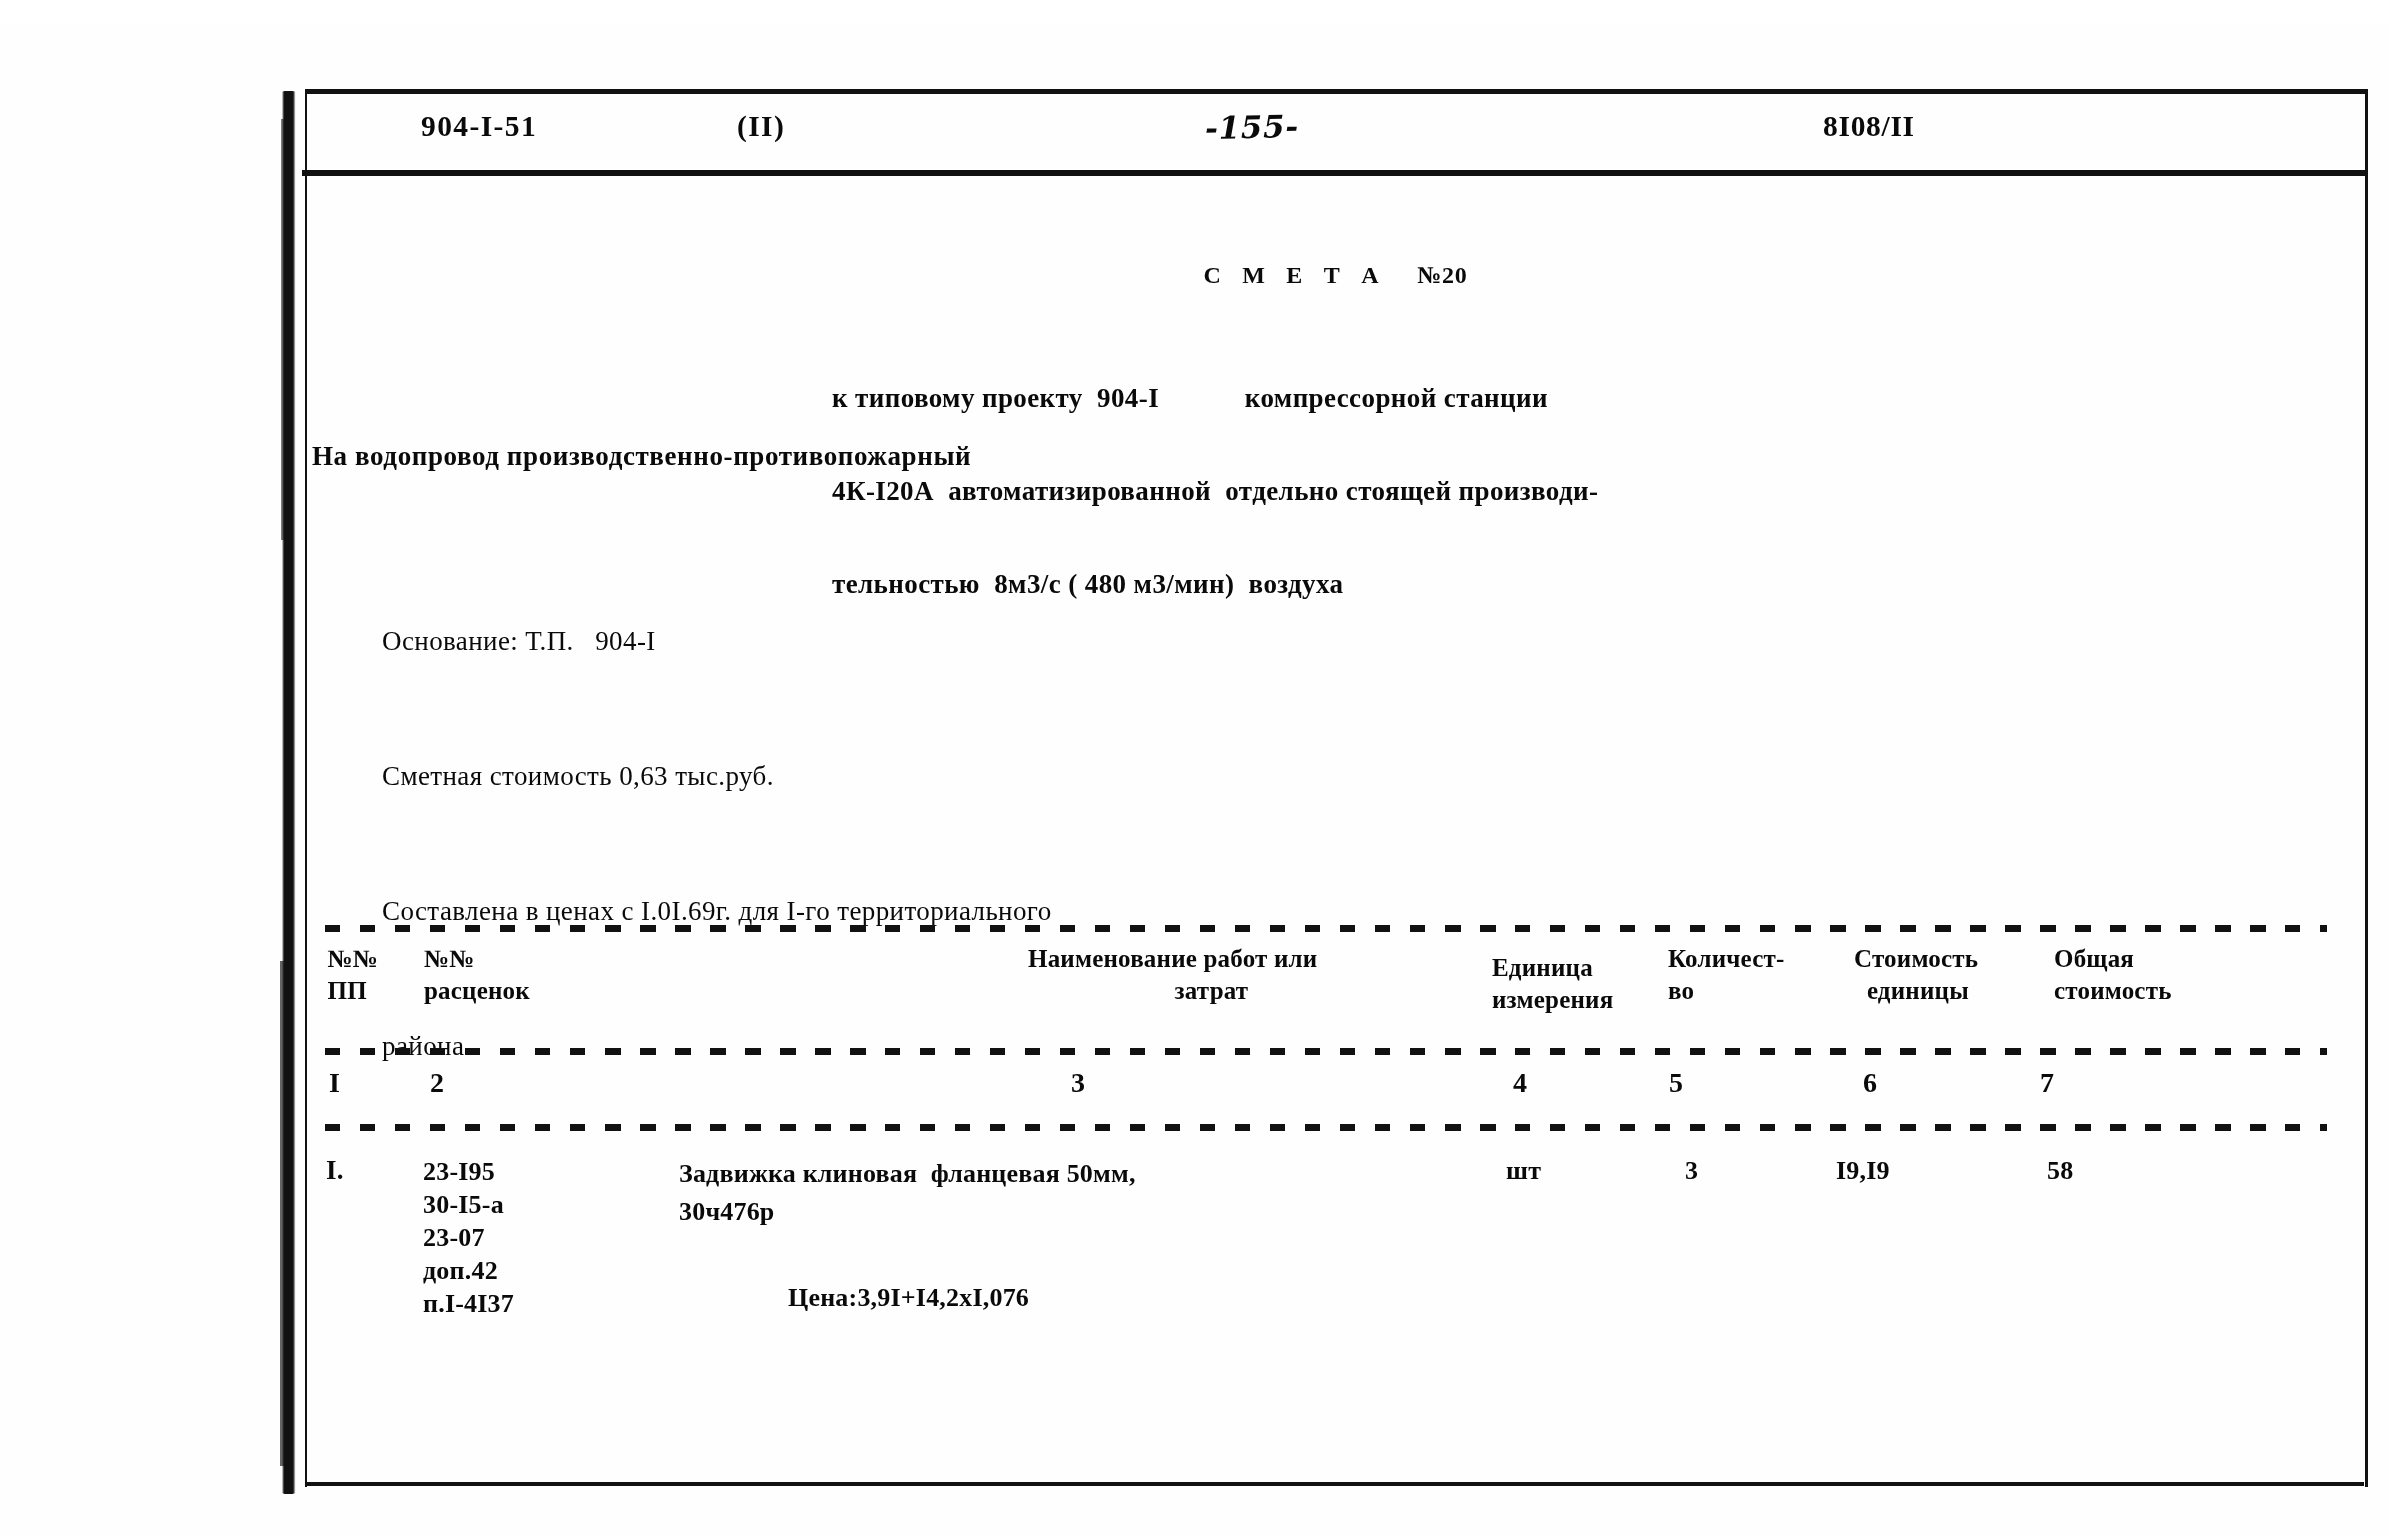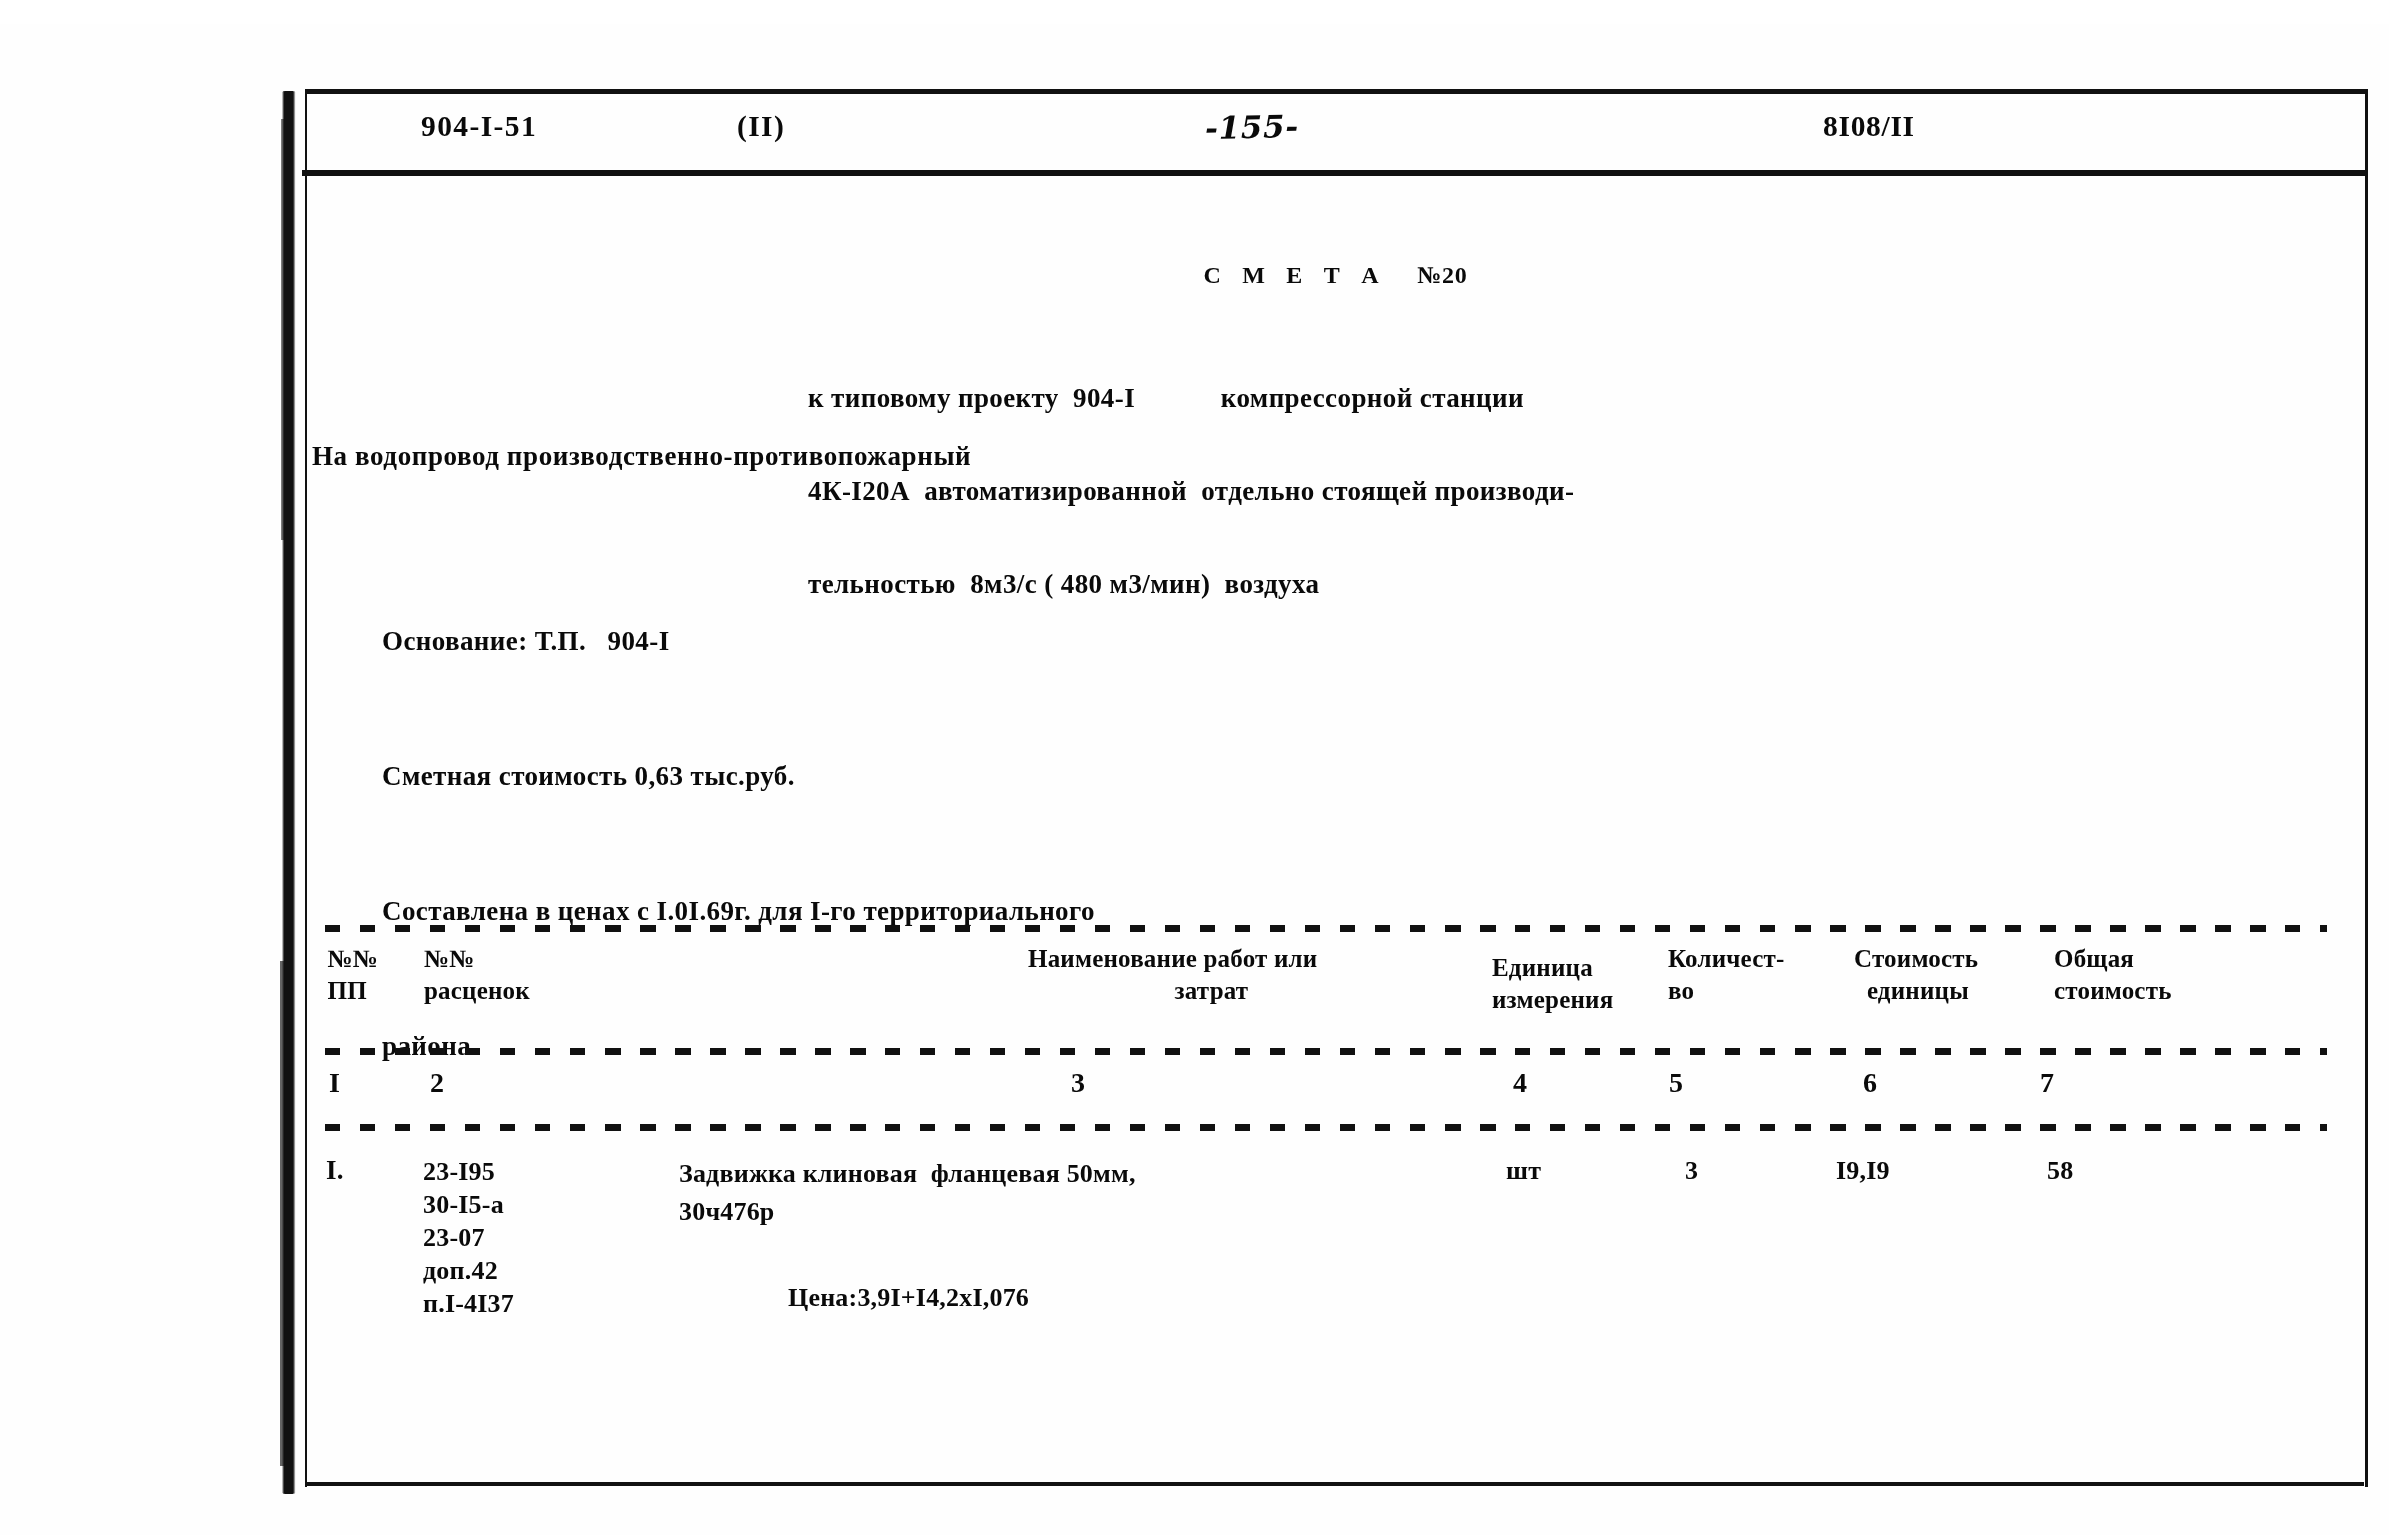--- a/index.html
+++ b/index.html
@@ -137,21 +137,21 @@
     letter-spacing: 7.7px;
     font-family: "Liberation Serif", serif;
   }
   .smeta-title .num {
     letter-spacing: 0.7px;
     margin-left: 31px;
   }
 
   .intro {
     position: absolute;
-    left: 496px;
+    left: 520px;
     top: 138px;
     width: 1405px;
     font-size: 27px;
     font-weight: 700;
     line-height: 31px;
     letter-spacing: 0.4px;
     white-space: pre;
   }
 
   .subtitle {
@@ -162,21 +162,21 @@
     font-weight: 700;
     letter-spacing: 0.6px;
   }
 
   .basis {
     position: absolute;
     left: 70px;
     top: 346px;
     width: 1545px;
     font-size: 27px;
-    font-weight: 700;
+    font-weight: 400;
     line-height: 45px;
     letter-spacing: 0.4px;
     white-space: pre;
   }
 
   
   .dash-rule {
     position: absolute;
     left: 12.6px;
     width: 2002px;

